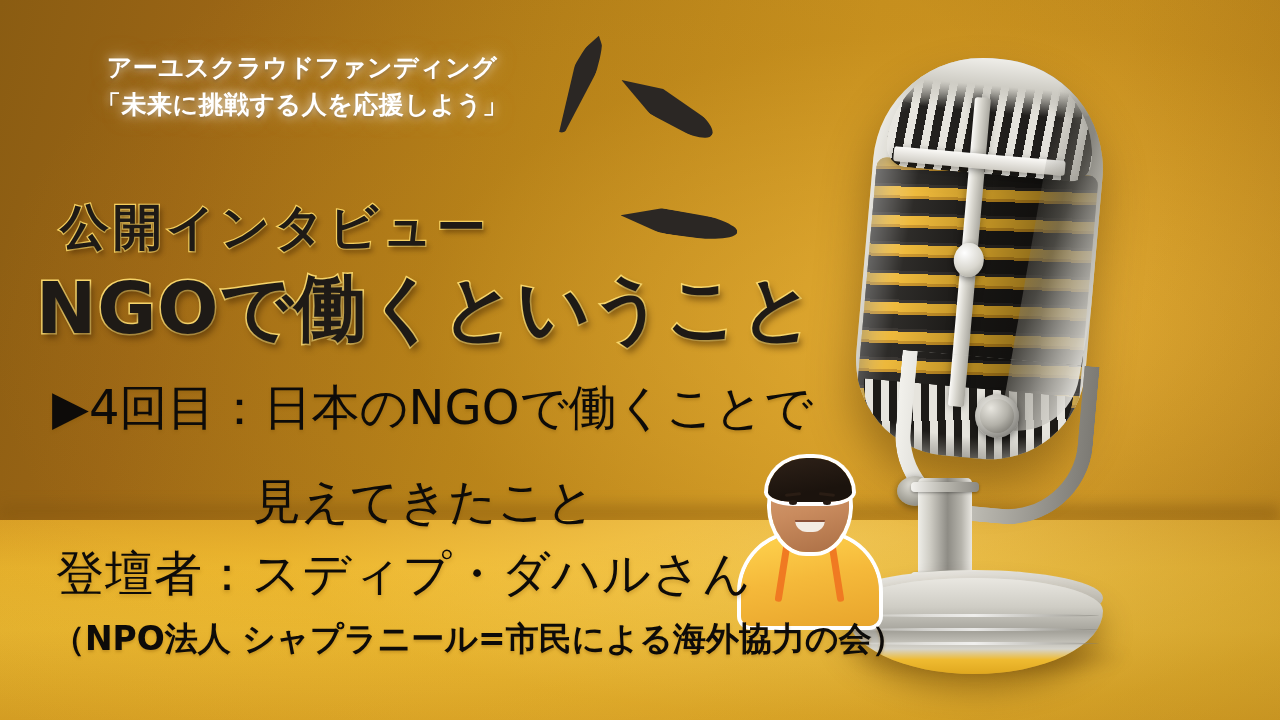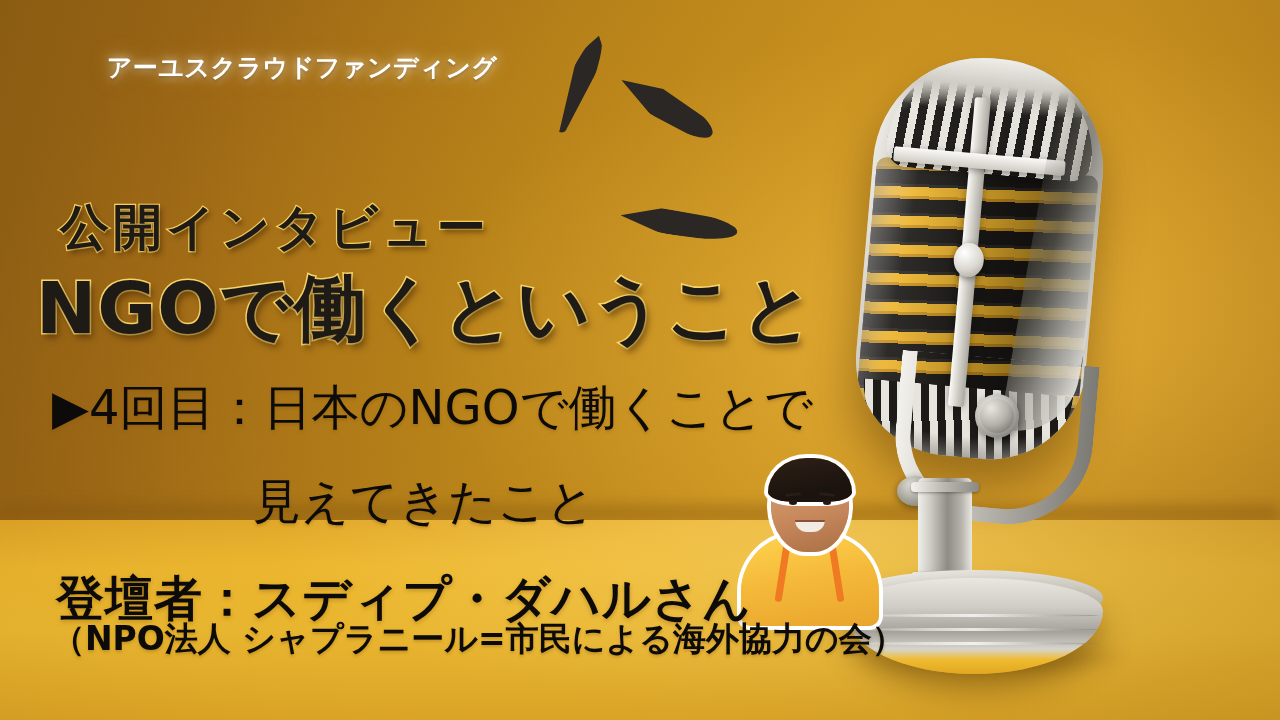--- a/index.html
+++ b/index.html
@@ -262,23 +262,22 @@
   .subtitle{
     position:absolute;left:52px;top:378px;width:880px;
     color:#0d0b09;font-size:48px;font-weight:400;line-height:1.24;letter-spacing:0px;
     text-shadow:0 2px 3px rgba(130,85,10,.35);
   }
   .subtitle .l1{white-space:nowrap;}
   .subtitle .l2{text-align:center;padding-right:136px;margin-top:34px;}
 
   .presenter{
     position:absolute;left:56px;top:549px;
-    color:#0d0b09;font-size:48px;font-weight:700;letter-spacing:1px;line-height:1;
+    color:#0d0b09;font-size:48px;font-weight:400;letter-spacing:1px;line-height:1;
     text-shadow:0 2px 4px rgba(140,92,10,.4);
-    margin-top:25px;
   }
   .affil{
     position:absolute;left:52px;top:622px;width:880px;text-align:left;
     color:#0d0b09;font-size:33px;font-weight:700;letter-spacing:0px;line-height:1;
     text-shadow:0 2px 3px rgba(140,92,10,.35);
   }
 </style>
 </head>
 <body>
 
@@ -330,20 +329,21 @@
     <div class="sp-hair"></div>
     <div class="sp-brow l"></div>
     <div class="sp-brow r"></div>
     <div class="sp-eye l"></div>
     <div class="sp-eye r"></div>
     <div class="sp-mouth"></div>
   </div>
 
   <div class="lead">
     <div>アーユスクラウドファンディング</div>
+    <div>「未来に挑戦する人を応援しよう」</div>
   </div>
 
   <div class="title-a">公開インタビュー</div>
   <div class="title-b">NGOで働くということ</div>
 
   <div class="subtitle">
     <div class="l1">▶4回目：日本のNGOで働くことで</div>
     <div class="l2">見えてきたこと</div>
   </div>
 

